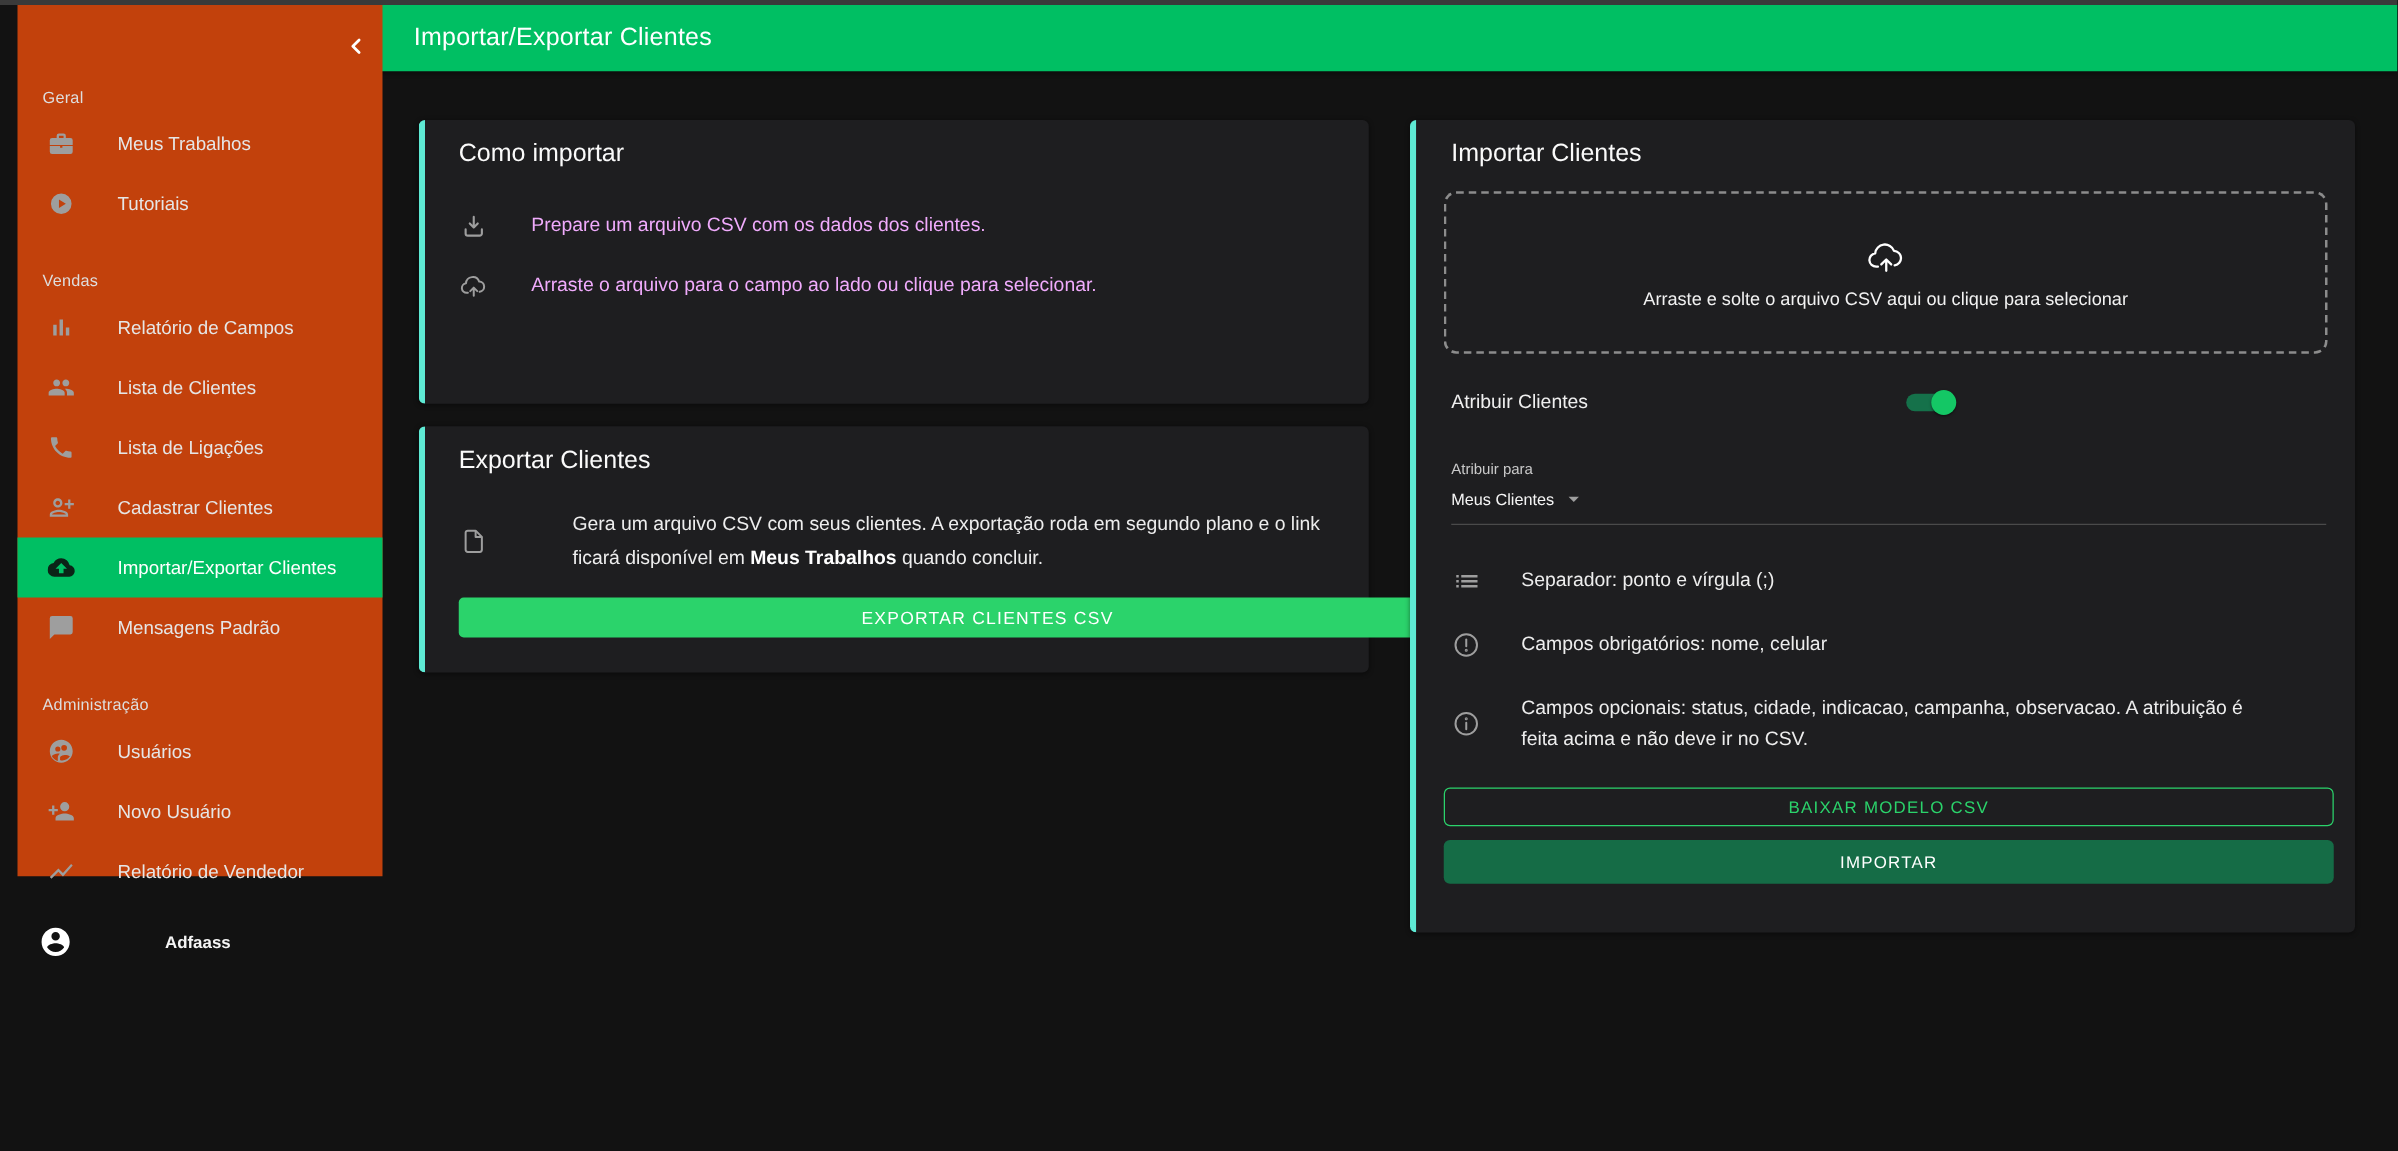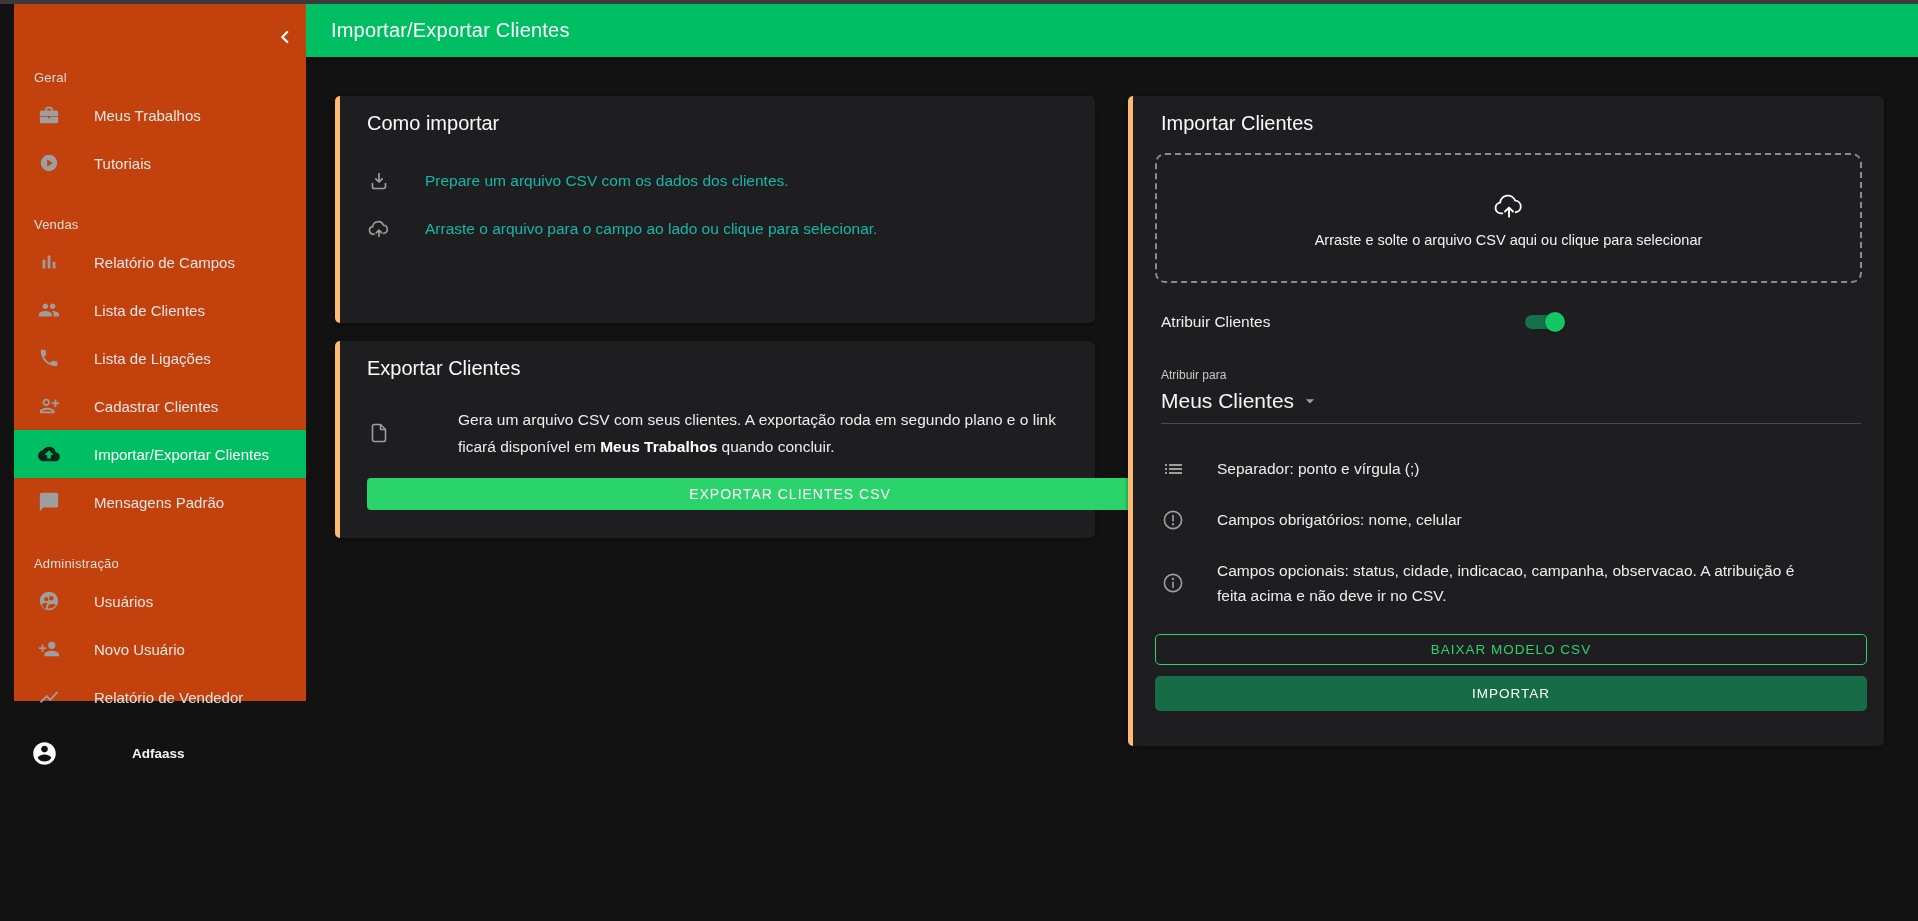--- a/index.html
+++ b/index.html
@@ -29,30 +29,30 @@
   .collapse-btn svg { width:22px; height:22px; }
 
   
   .main { position:absolute; top:4px; left:292px; width:1626px; height:917px; background:#121212; }
   .appbar { margin-left:9px; height:53px; background:#00bf63; display:flex; align-items:center; padding-left:30px; box-shadow:0 2px 4px rgba(0,0,0,.35); }
   .appbar-title { font-size:20px; font-weight:500; color:#ffffff; letter-spacing:.2px; }
 
   .content { display:flex; gap:33px; padding:39px 0 0 43px; }
   .col-left { width:760px; display:flex; flex-direction:column; gap:18px; }
 
-  .card { background:#1e1e20; border-left:5px solid #fdba74; border-radius:5px; box-shadow:0 1px 4px rgba(0,0,0,.45); }
+  .card { background:#1e1e20; border-left:5px solid #5eead4; border-radius:5px; box-shadow:0 1px 4px rgba(0,0,0,.45); }
   .card-title { font-size:20px; color:#fafafa; font-weight:400; }
 
   
   .card-how { height:227px; padding:16px 24px 0 27px; }
   .card-how .card-title { margin-bottom:34px; }
   .step-row { display:flex; align-items:center; margin-bottom:24px; height:24px; }
   .step-row .st-icon { width:24px; height:24px; color:#9e9e9e; flex:0 0 24px; }
   .step-row .st-icon svg { width:24px; height:24px; display:block; }
-  .step-row .st-text { margin-left:34px; font-size:15.5px; color:#14b8a6; }
+  .step-row .st-text { margin-left:34px; font-size:15.5px; color:#f0abfc; }
 
   
   .card-export { height:197px; padding:16px 24px 0 27px; }
   .card-export .card-title { margin-bottom:26px; }
   .export-row { display:flex; align-items:center;gap:33px; }
   .export-row .st-icon { width:24px; height:24px; color:#9e9e9e; flex:0 0 24px; }
   .export-row .st-icon svg { width:24px; height:24px; display:block; }
   .export-row .ex-text { margin-left:34px; font-size:15.5px; line-height:27px; color:#ededed; max-width:650px; }
   .export-row .ex-text b { font-weight:bold; color:#ffffff; }
   .btn-export { margin-top:18px; width:846px; height:32px; background:#2bd36b; border:none; border-radius:4px; color:#ffffff; font-size:14px; font-weight:500; letter-spacing:1px; font-family:"Liberation Sans",sans-serif; display:flex; align-items:center; justify-content:center; cursor:pointer; }
@@ -67,21 +67,21 @@
 
   .assign-row { margin:27px 0 0 6px; display:flex; align-items:center; height:24px; }
   .assign-row .as-label { font-size:15.5px; color:#efefef; width:364px; }
   .switch { position:relative; width:40px; height:20px; cursor:pointer; }
   .switch .track { position:absolute; left:0; top:3px; width:36px; height:14px; border-radius:7px; background:#15714a; }
   .switch .thumb { position:absolute; right:0; top:0; width:20px; height:20px; border-radius:50%; background:#14c765; box-shadow:0 1px 2px rgba(0,0,0,.5); }
 
   .select-block { margin:34px 0 0 6px; width:700px; border-bottom:1px solid #4a4a4a; padding-bottom:10px; cursor:pointer; }
   .select-label { font-size:12px; color:#c9c9c9; margin-bottom:7px; }
   .select-value { display:flex; align-items:center; }
-  .select-value .sv-text { font-size:21px; color:#f5f5f5; }
+  .select-value .sv-text { font-size:13px; color:#f5f5f5; }
   .select-value .sv-caret { color:#9e9e9e; margin-left:6px; display:flex; }
   .select-value .sv-caret svg { width:20px; height:20px; }
 
   .info-list { margin:32px 0 0 6px; }
   .info-row { display:flex; align-items:center; margin-bottom:26px; }
   .info-row .st-icon { width:24px; height:24px; color:#9e9e9e; flex:0 0 24px; }
   .info-row .st-icon svg { width:24px; height:24px; display:block; }
   .info-row .in-text { margin-left:32px; font-size:15.5px; line-height:25px; color:#ededed; max-width:600px; }
 
   .btn-download { margin-top:26px; width:712px; height:31px; background:transparent; border:1.5px solid #2bd36b; border-radius:5px; color:#2bd36b; font-size:13.5px; font-weight:500; letter-spacing:1px; font-family:"Liberation Sans",sans-serif; display:flex; align-items:center; justify-content:center; cursor:pointer; }

